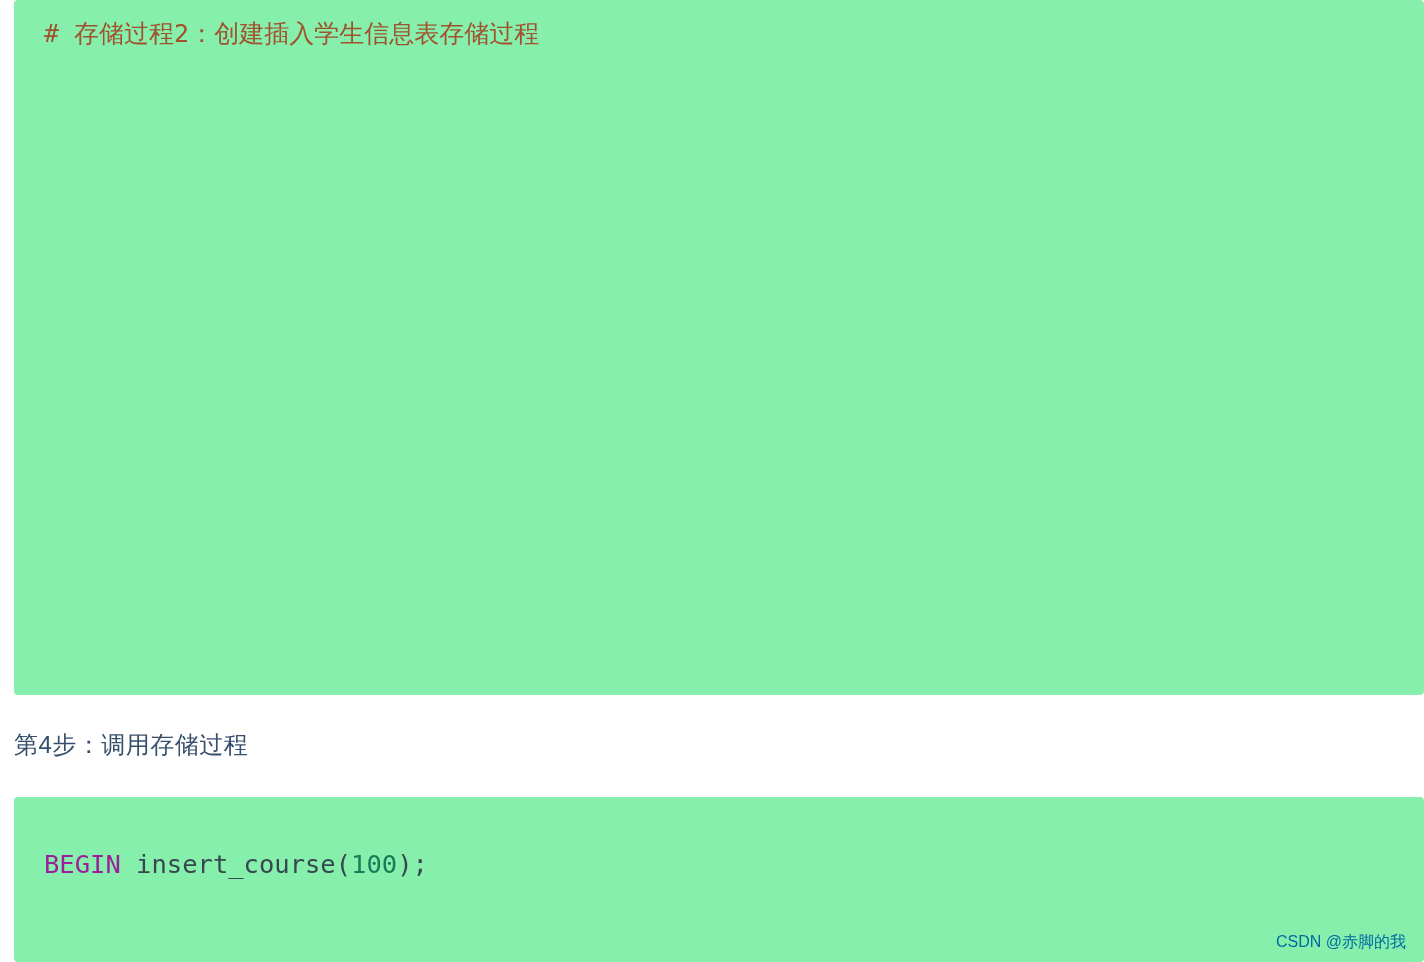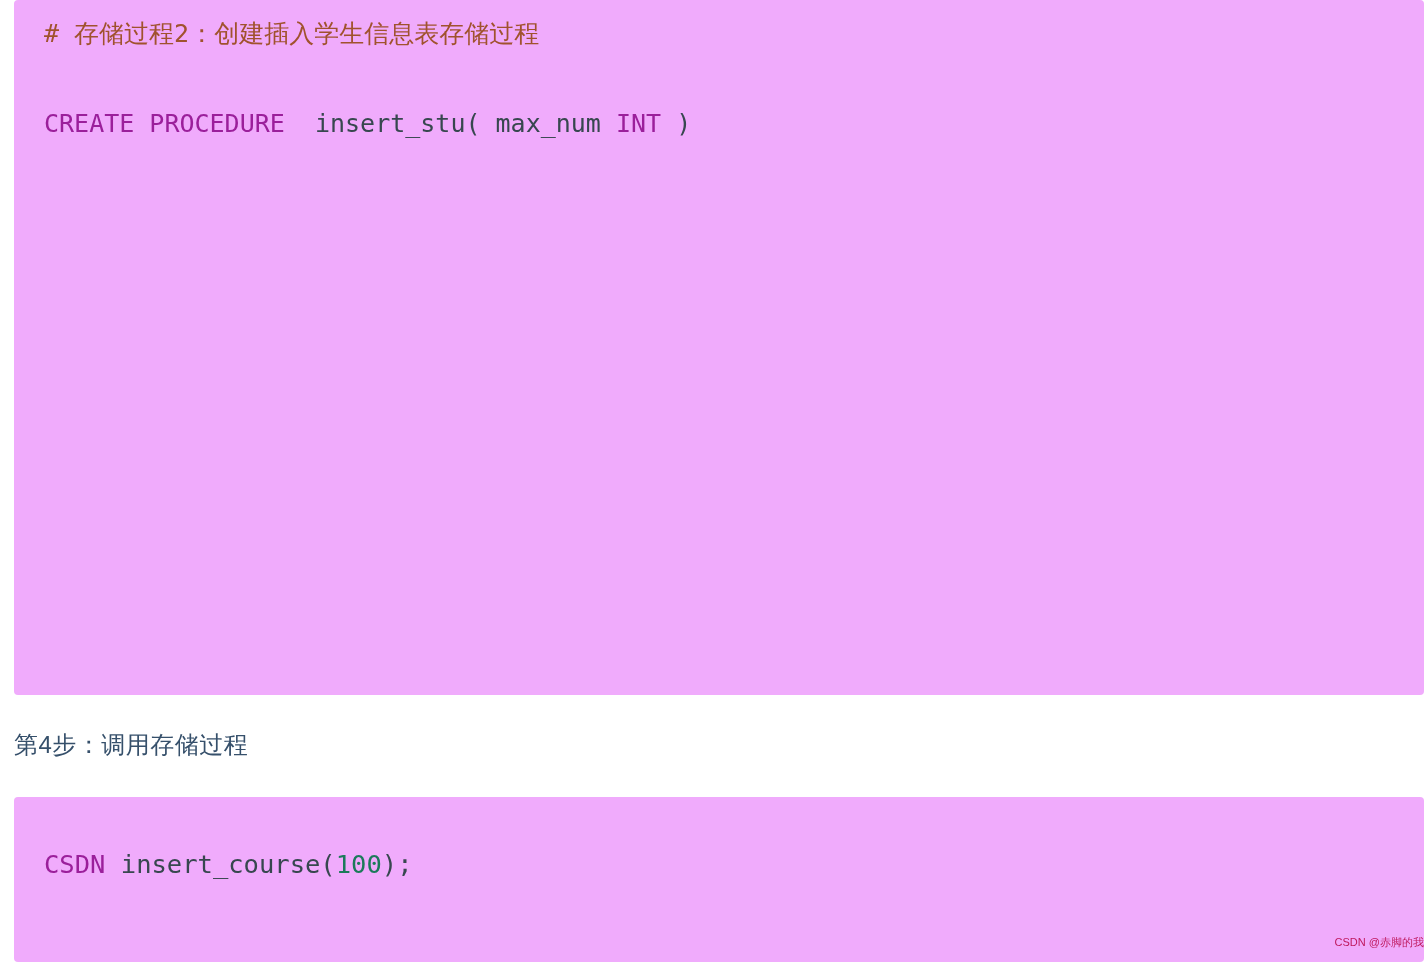--- a/index.html
+++ b/index.html
@@ -14,21 +14,21 @@
     overflow: hidden;
     font-family: "Liberation Sans", sans-serif;
     -webkit-font-smoothing: antialiased;
   }
 
   
   .code-block {
     position: absolute;
     left: 14px;
     right: 0;
-    background: #f0abfc;
+    background: #86efac;
     border-radius: 4px;
     box-sizing: border-box;
     overflow: hidden;
   }
   #code-block-1 { top: 0px; height: 695px; }
   #code-block-2 { top: 797px; height: 165px; }
 
   .code-pre {
     margin: 0;
     padding: 0;
@@ -59,45 +59,44 @@
     font-size: 24px;
     line-height: 46px;
     color: #36506b;
     letter-spacing: 0.5px;
     white-space: pre;
   }
 
   
   #watermark {
     position: absolute;
-    right: 0;
+    right: 18px;
     bottom: 9px;
     font-family: "Liberation Sans", sans-serif;
-    font-size: 11px;
+    font-size: 16px;
     line-height: 22px;
-    color: #be185d;
+    color: #0369a1;
     white-space: pre;
     user-select: none;
   }
 </style>
 </head>
 <body>
 
 <div class="code-block" id="code-block-1">
   <pre class="code-pre"><span class="code-line"><span class="tok-comment"># 存储过程2：创建插入学生信息表存储过程</span></span>
-<span class="code-line"><span class="tok-keyword">CREATE PROCEDURE</span><span class="tok-plain">  insert_stu( max_num </span><span class="tok-keyword">INT</span><span class="tok-plain"> )</span></span>
 
 
 
 
 
 
 </pre>
 </div>
 
 <div id="section-heading">第4步：调用存储过程</div>
 
 <div class="code-block" id="code-block-2">
-  <pre class="code-pre"><span class="code-line"><span class="tok-keyword">CSDN</span><span class="tok-plain"> insert_course(</span><span class="tok-number">100</span><span class="tok-plain">);</span></span>
+  <pre class="code-pre"><span class="code-line"><span class="tok-keyword">BEGIN</span><span class="tok-plain"> insert_course(</span><span class="tok-number">100</span><span class="tok-plain">);</span></span>
 </pre>
 </div>
 
 <div id="watermark">CSDN @赤脚的我</div>
 
 </body></html>

